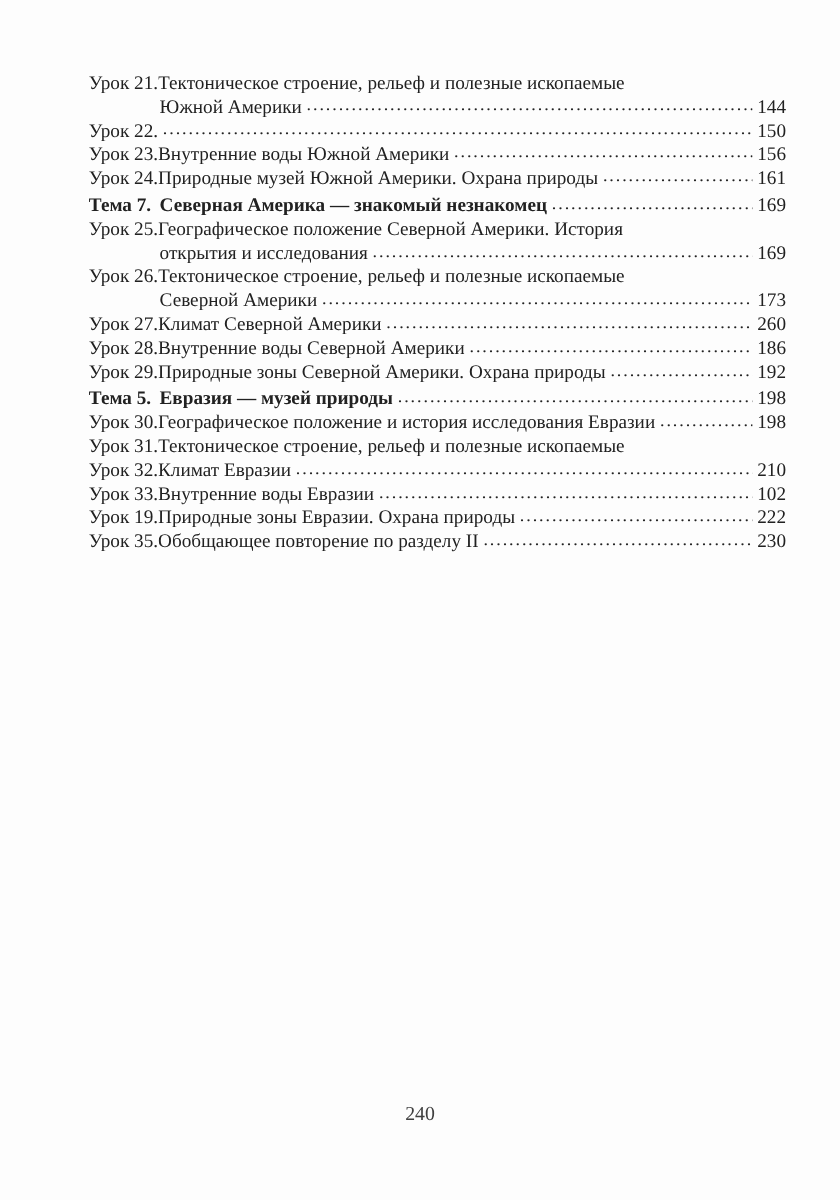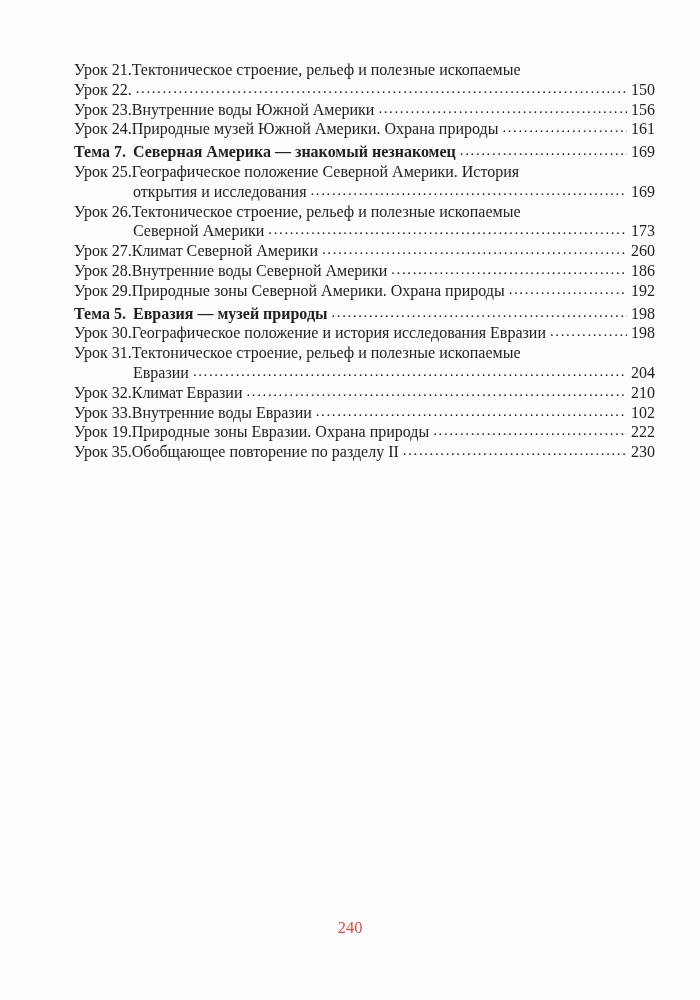--- a/index.html
+++ b/index.html
@@ -74,32 +74,37 @@
     flex: 0 0 auto;
     font-weight: normal;
   }
   .folio {
     position: absolute;
     top: 918px;
     left: 0;
     width: 700px;
     text-align: center;
     font-size: 16.5px;
-    color: #ef4444;
+    color: #404040;
   }
 </style>
 </head>
 <body>
 
 <div class="toc" id="toc">
     <div class="entry">
       <div class="line">
         <span class="label">Урок 21.</span>
         <span class="text">Тектоническое строение, рельеф и полезные ископаемые</span>
       </div>
+      <div class="line cont">
+        <span class="text">Южной Америки</span>
+        <span class="dots"></span>
+        <span class="page-num">144</span>
+      </div>
     </div>
     <div class="entry">
       <div class="line">
         <span class="label">Урок 22.</span>
         <span class="dots"></span>
         <span class="page-num">150</span>
       </div>
     </div>
     <div class="entry">
       <div class="line">
@@ -184,25 +189,20 @@
         <span class="label">Урок 30.</span>
         <span class="text">Географическое положение и история исследования Евразии</span>
         <span class="dots"></span>
         <span class="page-num">198</span>
       </div>
     </div>
     <div class="entry">
       <div class="line">
         <span class="label">Урок 31.</span>
         <span class="text">Тектоническое строение, рельеф и полезные ископаемые</span>
-      </div>
-      <div class="line cont">
-        <span class="text">Евразии</span>
-        <span class="dots"></span>
-        <span class="page-num">204</span>
       </div>
     </div>
     <div class="entry">
       <div class="line">
         <span class="label">Урок 32.</span>
         <span class="text">Климат Евразии</span>
         <span class="dots"></span>
         <span class="page-num">210</span>
       </div>
     </div>

